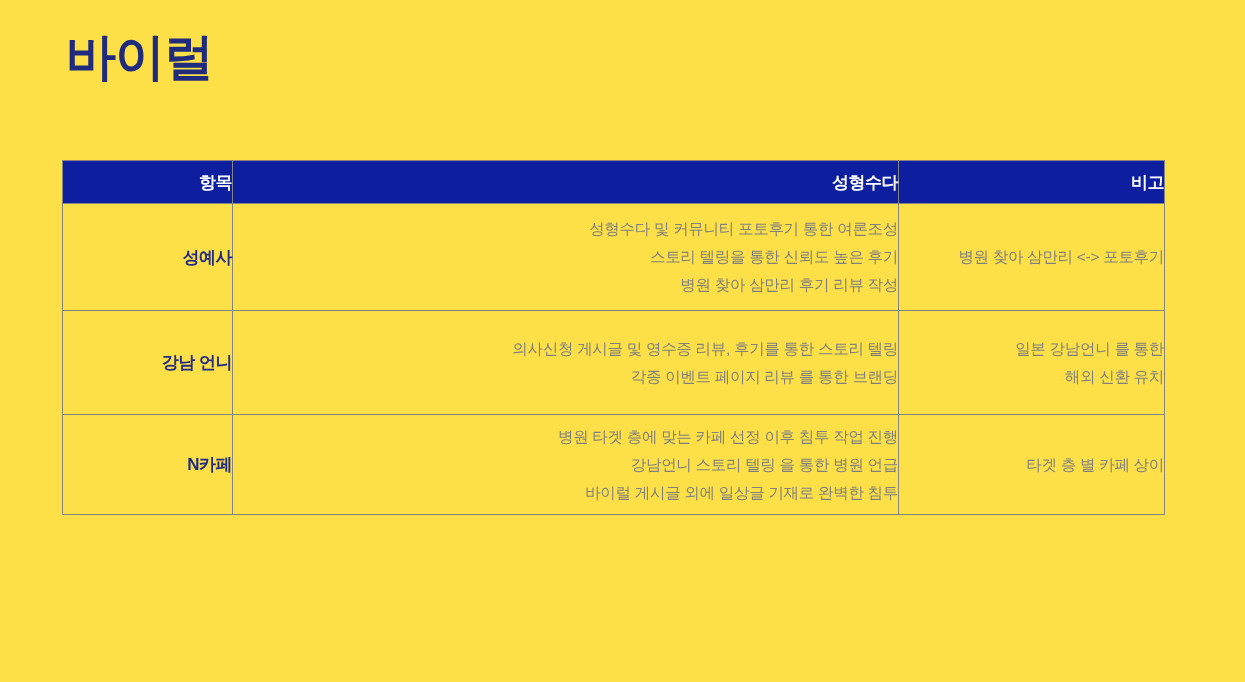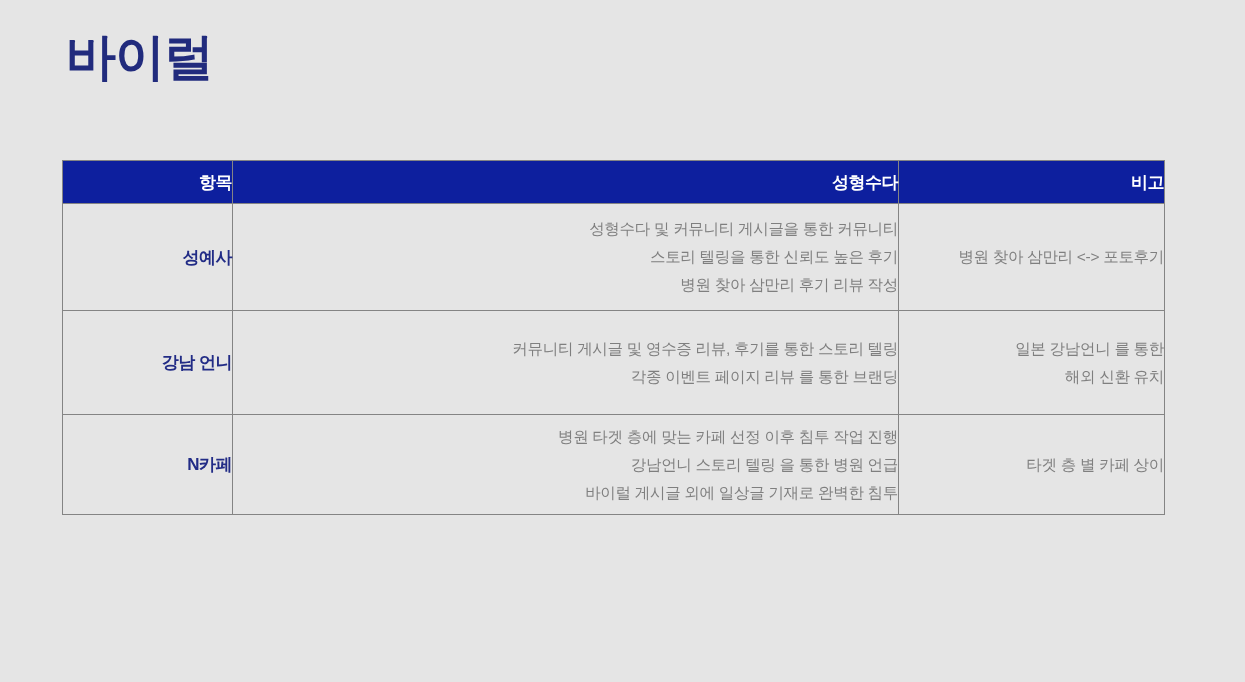--- a/index.html
+++ b/index.html
@@ -2,21 +2,21 @@
 <html style="--title-color: #212b7d; --label-color: #222c86; --header-bg: #0d1f9e; --header-text: #ffffff; --detail-color: #7f7f7f; --border-color: #848484;"><head>
 <meta charset="utf-8">
 <style>
   * { margin: 0; padding: 0; box-sizing: border-box; }
   html, body {
     width: 1245px; height: 682px;
     background: #ffffff;
     font-family: "Liberation Sans", "DejaVu Sans", sans-serif;
     overflow: hidden;
   }
-  .page { position: relative; width: 1245px; height: 682px; background: #e5e5e5; }
+  .page { position: relative; width: 1245px; height: 682px; background: #fde047; }
 
   .page-title {
     position: absolute;
     left: 66px; top: 24px;
     font-size: 50px;
     font-weight: 800;
     letter-spacing: -1px;
     color: var(--title-color, #212b7d);
   }
 
@@ -85,34 +85,34 @@
           <th>성형수다</th>
           <th>비고</th>
         </tr>
       </thead>
       <tbody>
           <tr>
             <td class="item-cell">
               <div>성예사</div>
             </td>
             <td class="details-cell">
-              <div>성형수다 및 커뮤니티 게시글을 통한 커뮤니티</div>
+              <div>성형수다 및 커뮤니티 포토후기 통한 여론조성</div>
               <div>스토리 텔링을 통한 신뢰도 높은 후기</div>
               <div>병원 찾아 삼만리 후기 리뷰 작성</div>
             </td>
             <td class="note-cell">
               <div>병원 찾아 삼만리 &lt;-&gt; 포토후기</div>
             </td>
           </tr>
           <tr>
             <td class="item-cell">
               <div>강남 언니</div>
             </td>
             <td class="details-cell">
-              <div>커뮤니티 게시글 및 영수증 리뷰, 후기를 통한 스토리 텔링</div>
+              <div>의사신청 게시글 및 영수증 리뷰, 후기를 통한 스토리 텔링</div>
               <div>각종 이벤트 페이지 리뷰 를 통한 브랜딩</div>
             </td>
             <td class="note-cell">
               <div>일본 강남언니 를 통한</div>
               <div>해외 신환 유치</div>
             </td>
           </tr>
           <tr>
             <td class="item-cell">
               <div>N카페</div>

